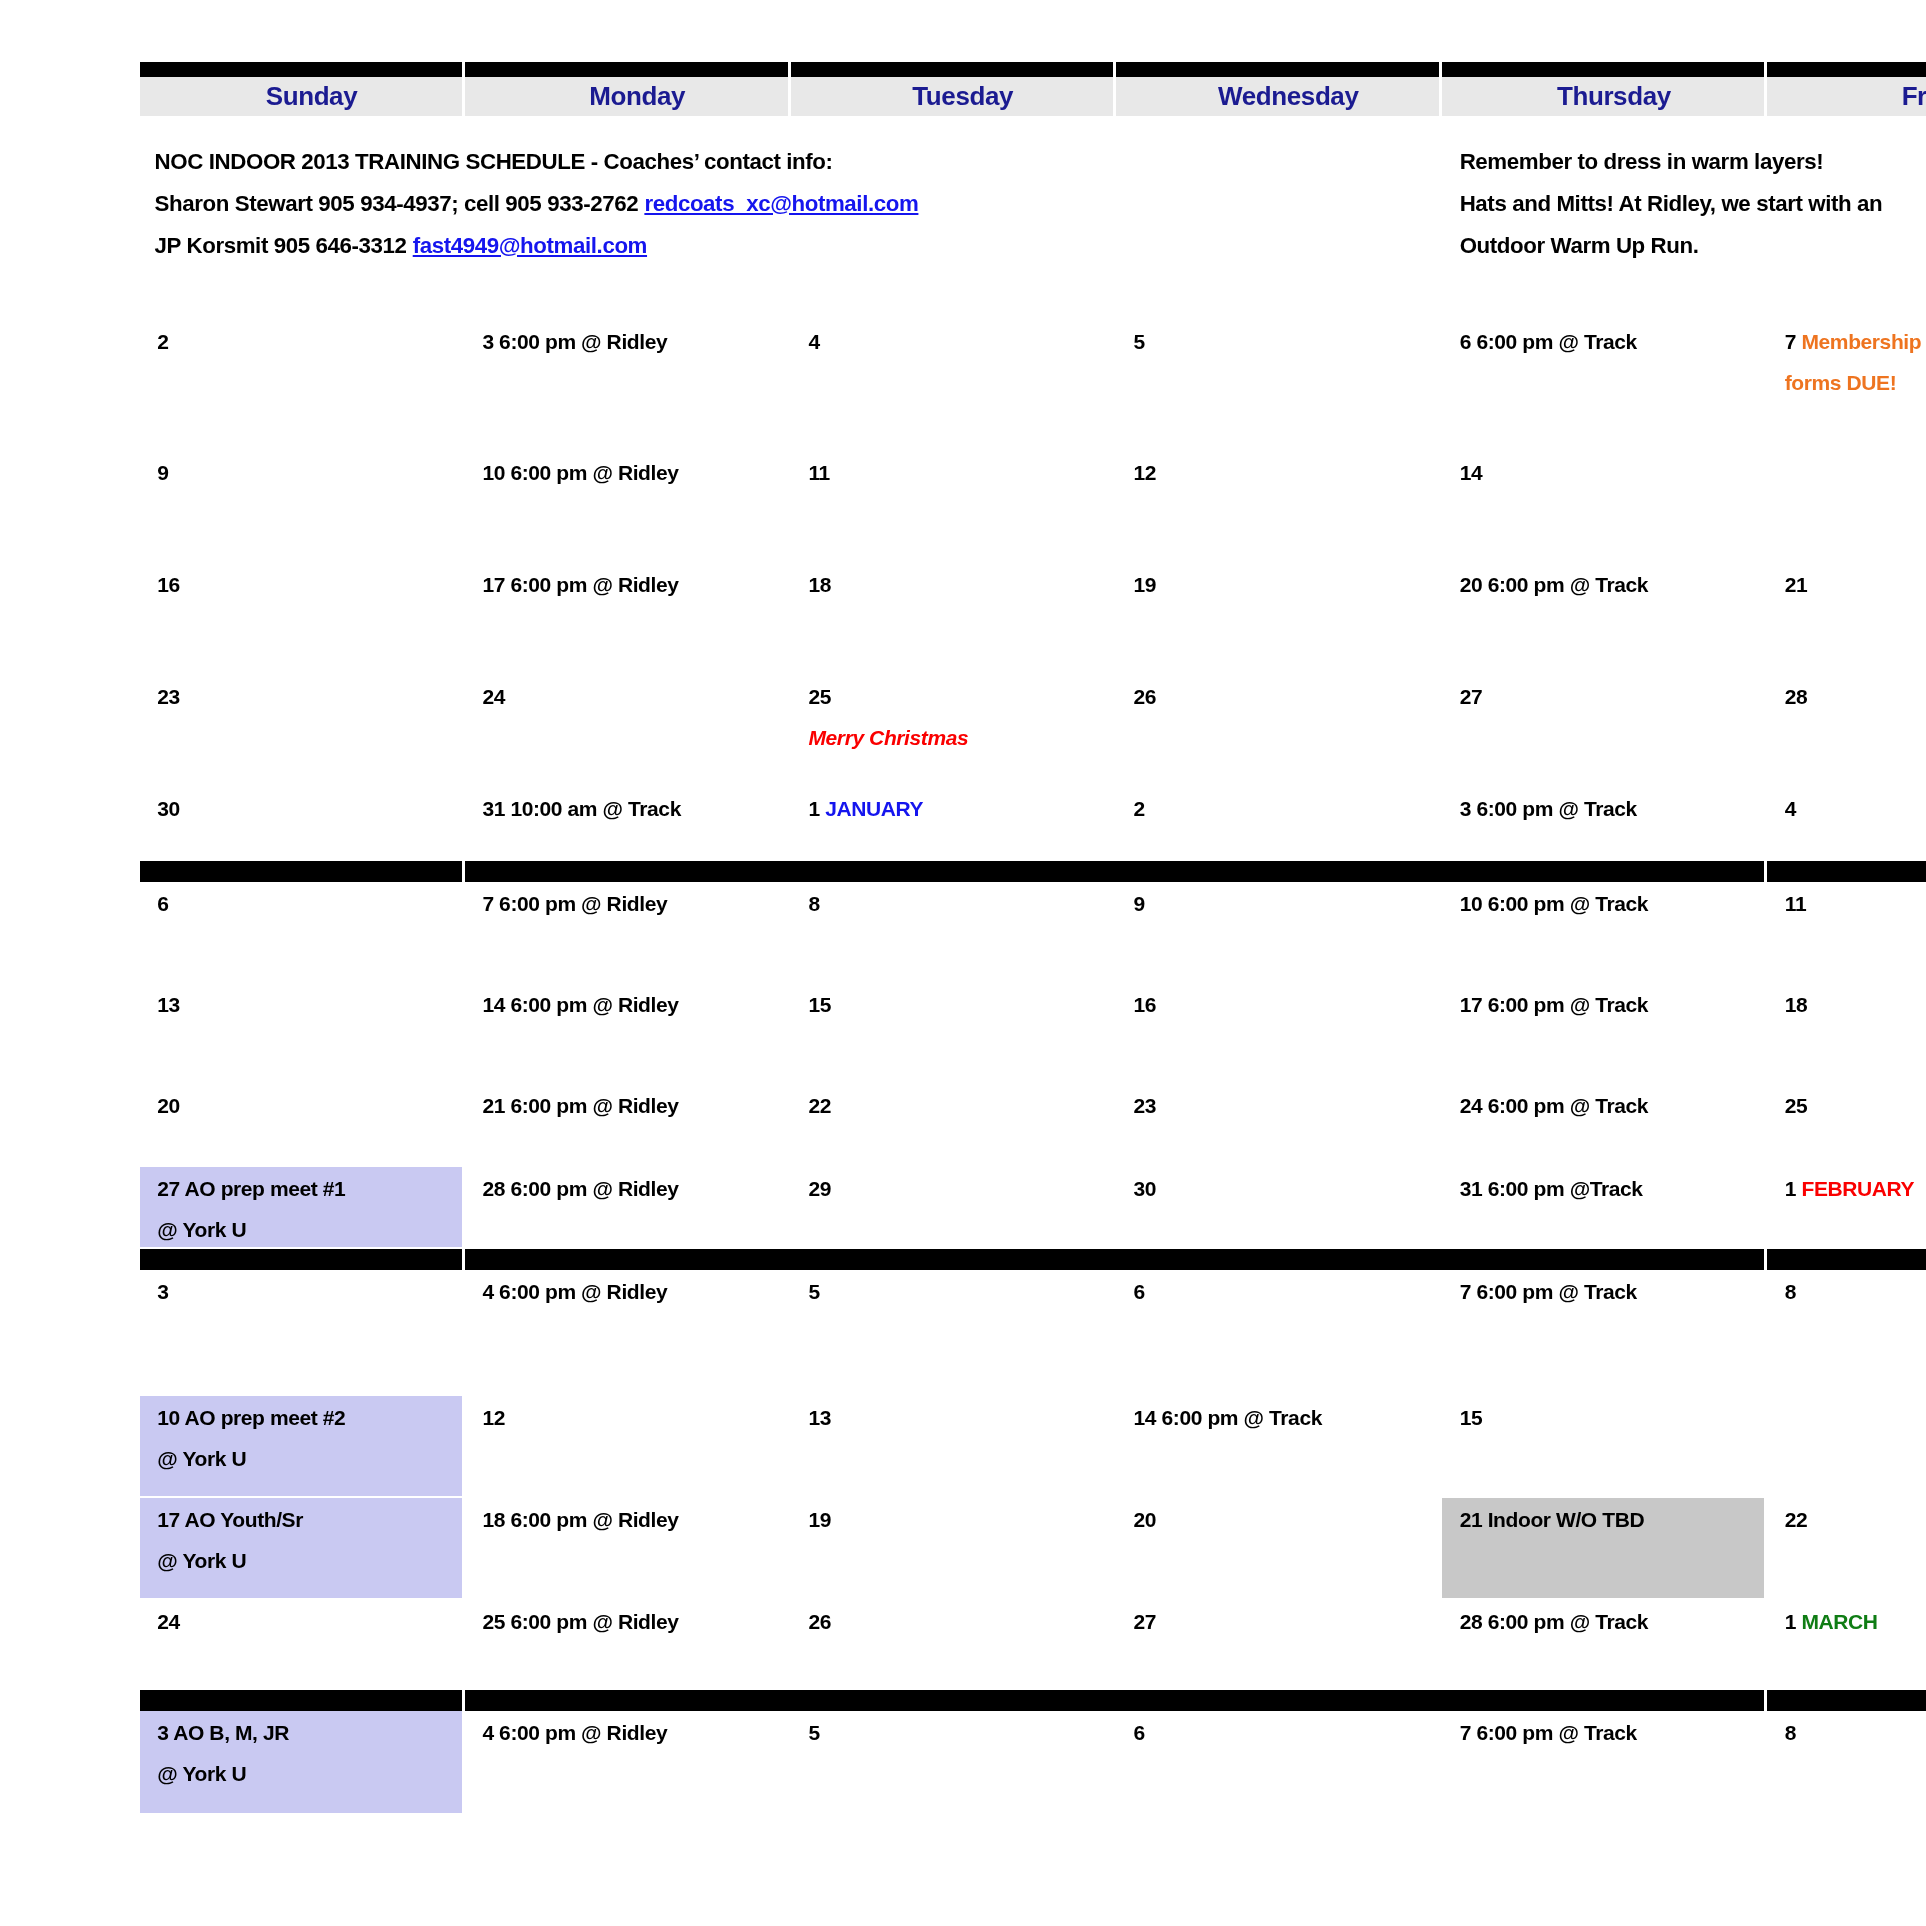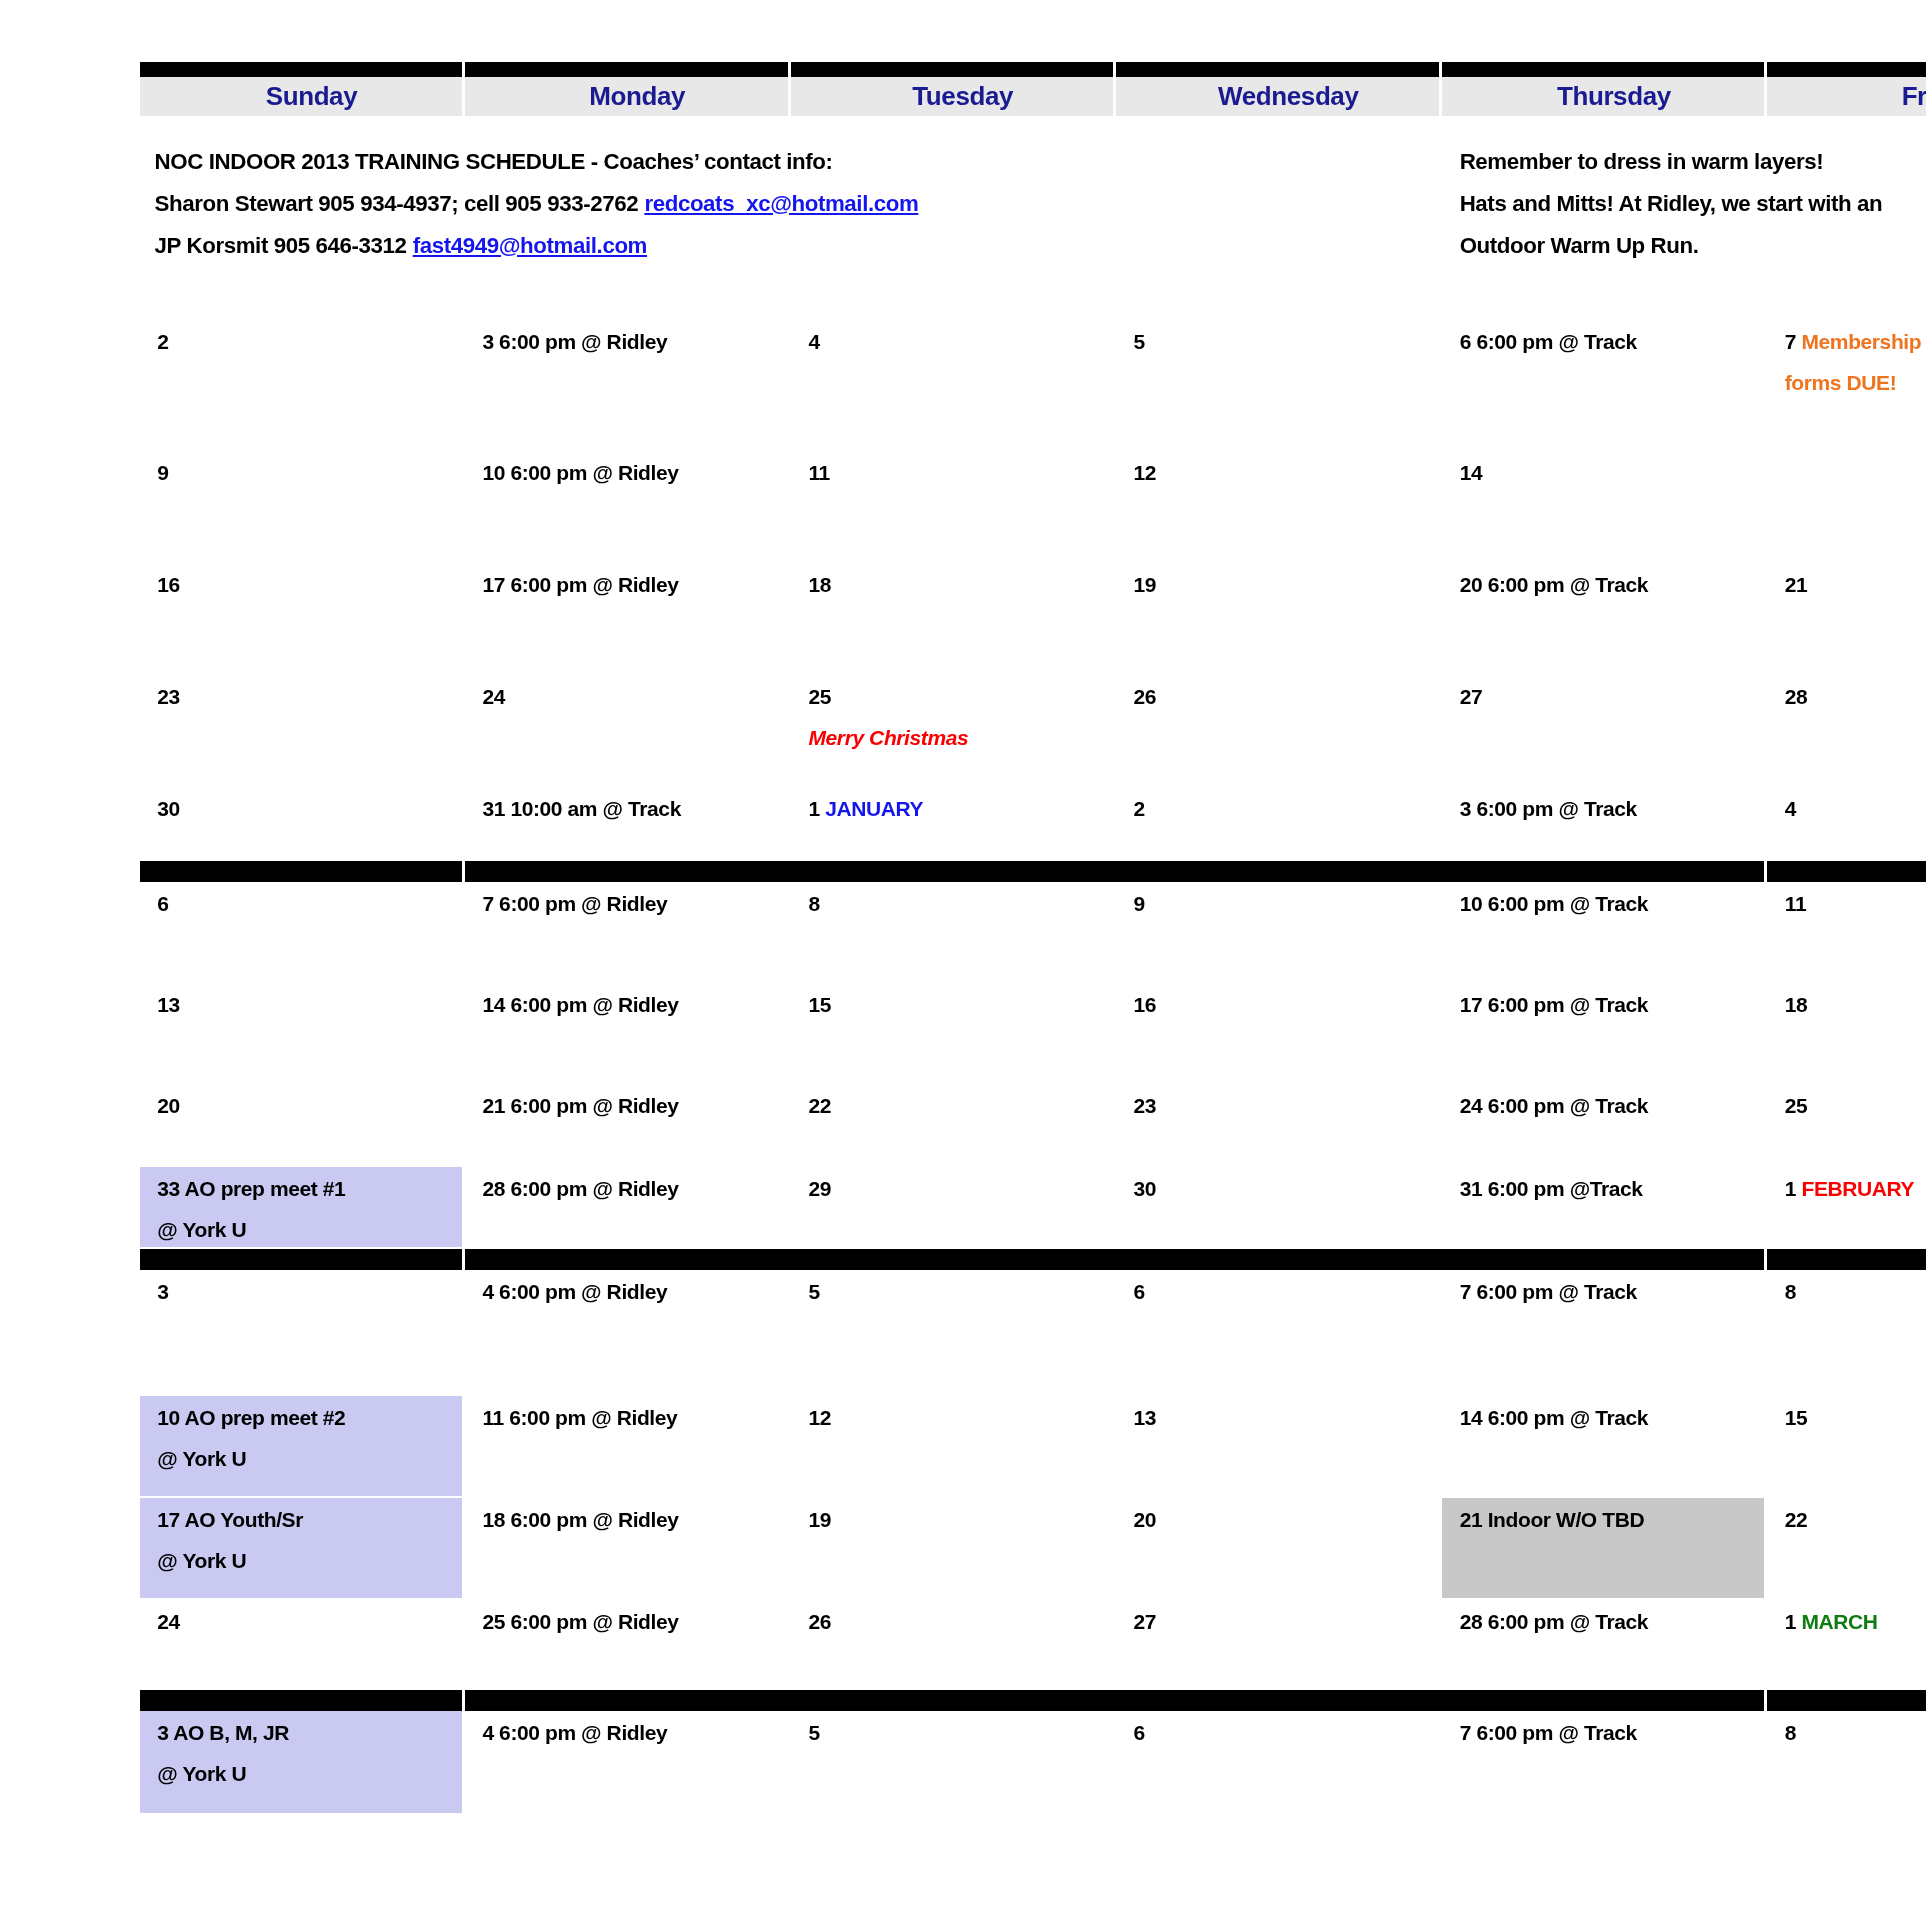--- a/index.html
+++ b/index.html
@@ -229,21 +229,21 @@
           </div>
           <div class="cell">
             <div class="l1"><span class="c-k">24 6:00 pm @  Track</span></div>
           </div>
           <div class="cell">
             <div class="l1"><span class="c-k">25</span></div>
           </div>
         </div>
         <div class="grid-row" style="height: 82px;">
           <div class="cell bg-lav">
-            <div class="l1"><span class="c-k">33  AO prep meet #1</span></div>
+            <div class="l1"><span class="c-k">27  AO prep meet #1</span></div>
             <div class="l2"><span class="c-k">@ York U</span></div>
           </div>
           <div class="cell">
             <div class="l1"><span class="c-k">28 6:00 pm @ Ridley</span></div>
           </div>
           <div class="cell">
             <div class="l1"><span class="c-k">29</span></div>
           </div>
           <div class="cell">
             <div class="l1"><span class="c-k">30</span></div>
@@ -279,23 +279,20 @@
           <div class="cell">
             <div class="l1"><span class="c-k">8</span></div>
           </div>
         </div>
         <div class="grid-row" style="height: 102px;">
           <div class="cell bg-lav">
             <div class="l1"><span class="c-k">10 AO prep meet #2</span></div>
             <div class="l2"><span class="c-k">@ York U</span></div>
           </div>
           <div class="cell">
-            <div class="l1"><span class="c-k">11 6:00 pm @ Ridley</span></div>
-          </div>
-          <div class="cell">
             <div class="l1"><span class="c-k">12</span></div>
           </div>
           <div class="cell">
             <div class="l1"><span class="c-k">13</span></div>
           </div>
           <div class="cell">
             <div class="l1"><span class="c-k">14 6:00 pm @  Track</span></div>
           </div>
           <div class="cell">
             <div class="l1"><span class="c-k">15</span></div>

